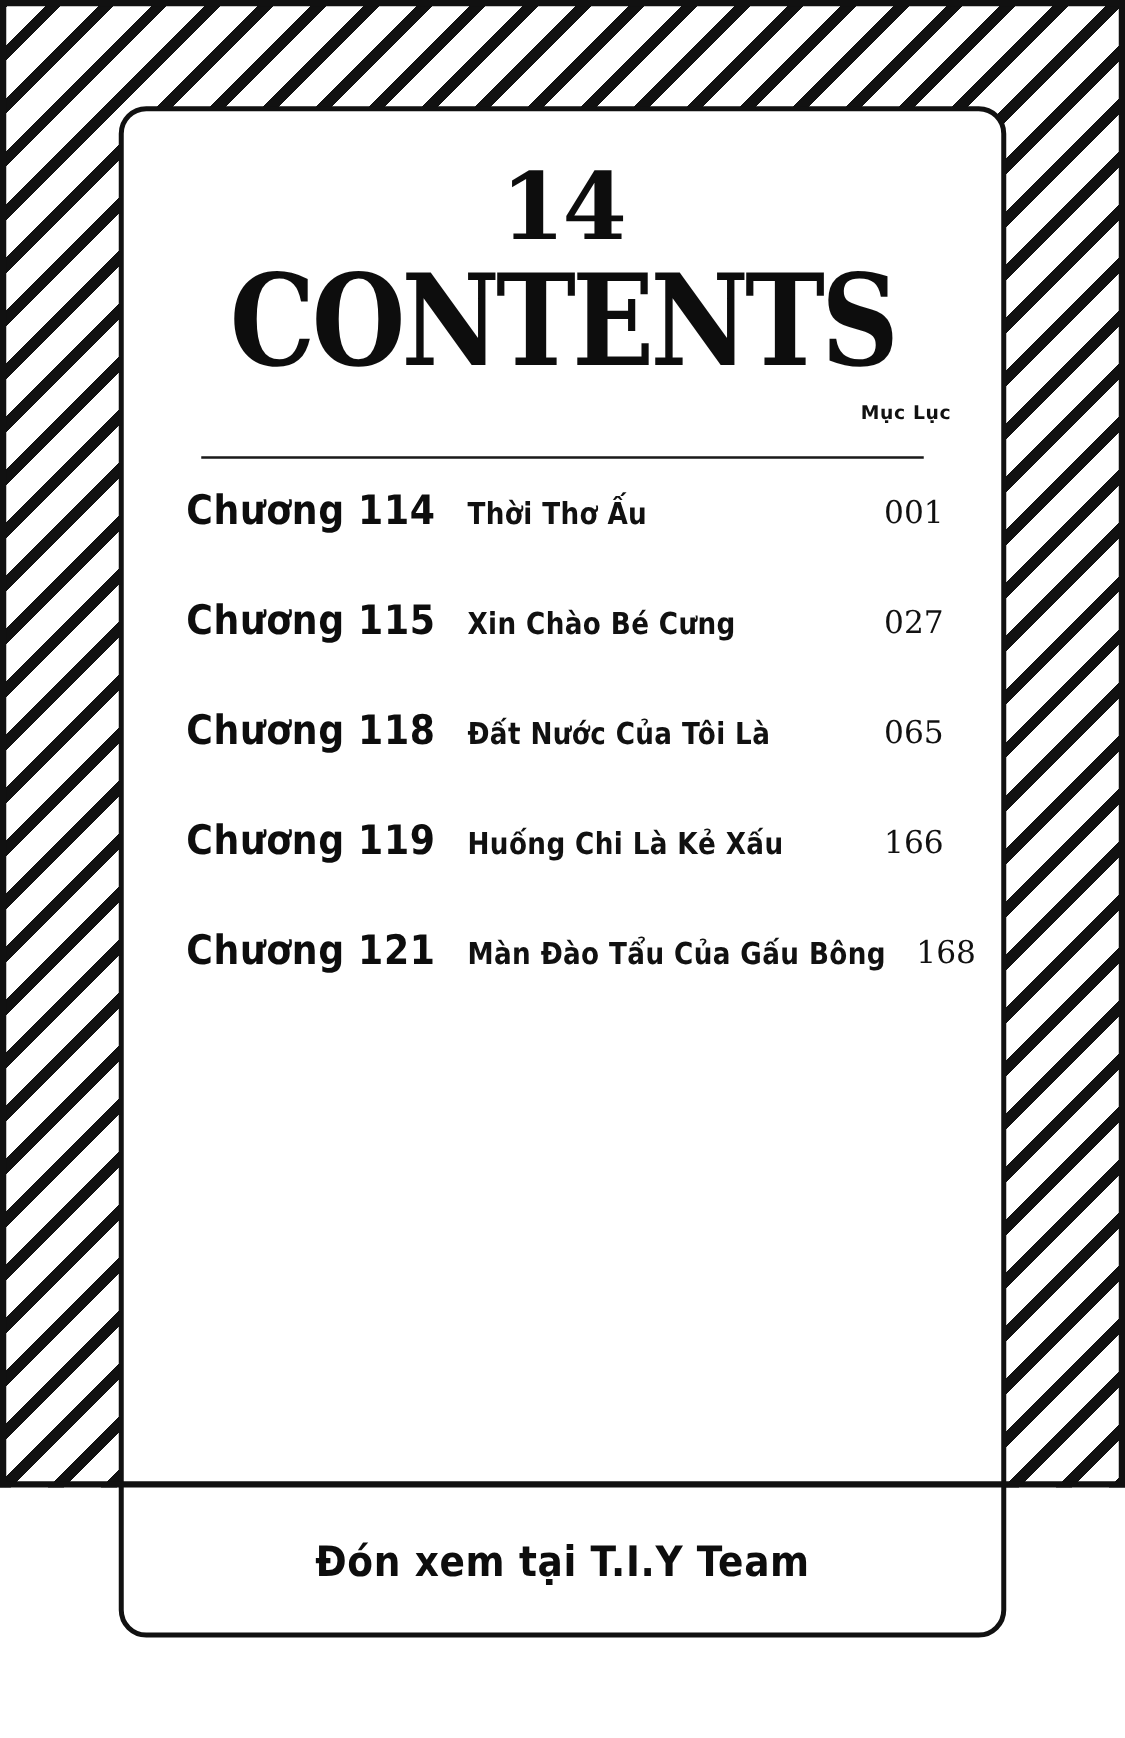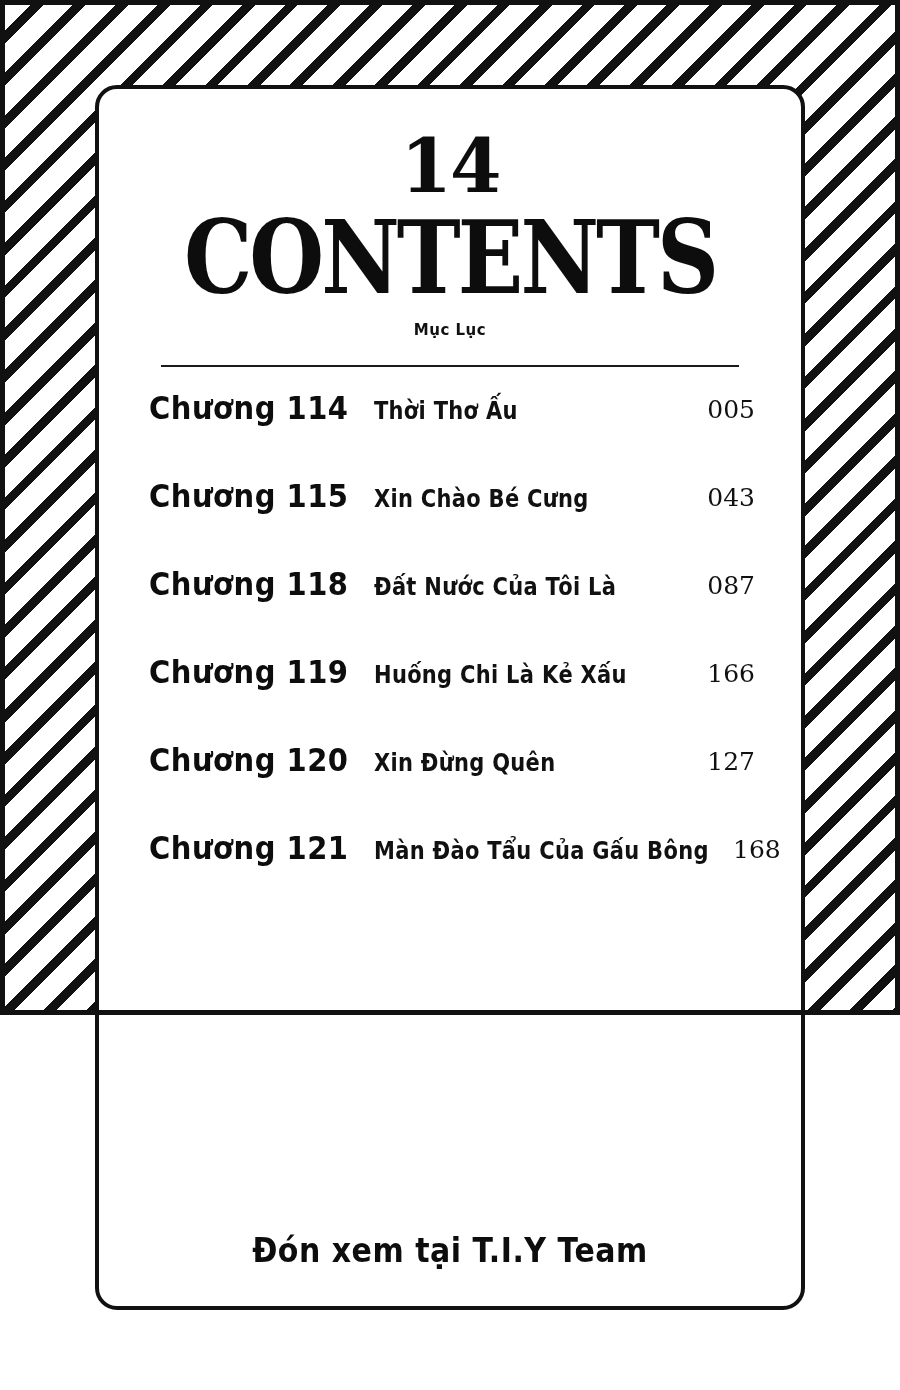--- a/index.html
+++ b/index.html
@@ -10,21 +10,21 @@
   body {
     width: 900px;
     height: 1390px;
     font-family: "DejaVu Sans", sans-serif;
     overflow: hidden;
   }
 
   .page {
     position: relative;
     width: 900px;
-    height: 1015px;
+    height: 1190px;
     background:
       repeating-linear-gradient(
         -45deg,
         #111111 0px,
         #111111 9px,
         #ffffff 9px,
         #ffffff 30px
       );
     box-sizing: border-box;
   }
@@ -77,21 +77,21 @@
     font-size: 86px;
     line-height: 1.0;
     letter-spacing: -3px;
     color: #0d0d0d;
     margin-top: 6px;
     transform: scaleY(1.18);
     transform-origin: center top;
   }
 
   .contents-sub {
-    text-align: center;
+    text-align: right;
     font-family: "DejaVu Sans", sans-serif;
     font-weight: bold;
     font-size: 15px;
     letter-spacing: 0.5px;
     color: #111111;
     margin-top: 28px;
   }
 
   .rule {
     height: 2px;
@@ -172,48 +172,43 @@
 
       <div class="contents-sub">Mục Lục</div>
 
       <div class="rule"></div>
 
       <div class="toc">
 
         <div class="toc-row">
           <div class="chapter-label">Chương 114</div>
           <div class="chapter-title">Thời Thơ Ấu</div>
-          <div class="chapter-page">005</div>
+          <div class="chapter-page">001</div>
         </div>
 
         <div class="toc-row">
           <div class="chapter-label">Chương 115</div>
           <div class="chapter-title">Xin Chào Bé Cưng</div>
-          <div class="chapter-page">043</div>
+          <div class="chapter-page">027</div>
         </div>
 
 
 
         <div class="toc-row">
           <div class="chapter-label">Chương 118</div>
           <div class="chapter-title">Đất Nước Của Tôi Là</div>
-          <div class="chapter-page">087</div>
+          <div class="chapter-page">065</div>
         </div>
 
         <div class="toc-row">
           <div class="chapter-label">Chương 119</div>
           <div class="chapter-title">Huống Chi Là Kẻ Xấu</div>
           <div class="chapter-page">166</div>
         </div>
 
-        <div class="toc-row">
-          <div class="chapter-label">Chương 120</div>
-          <div class="chapter-title">Xin Đừng Quên</div>
-          <div class="chapter-page">127</div>
-        </div>
 
         <div class="toc-row">
           <div class="chapter-label">Chương 121</div>
           <div class="chapter-title">Màn Đào Tẩu Của Gấu Bông</div>
           <div class="chapter-page">168</div>
         </div>
 
 
       </div>
 

